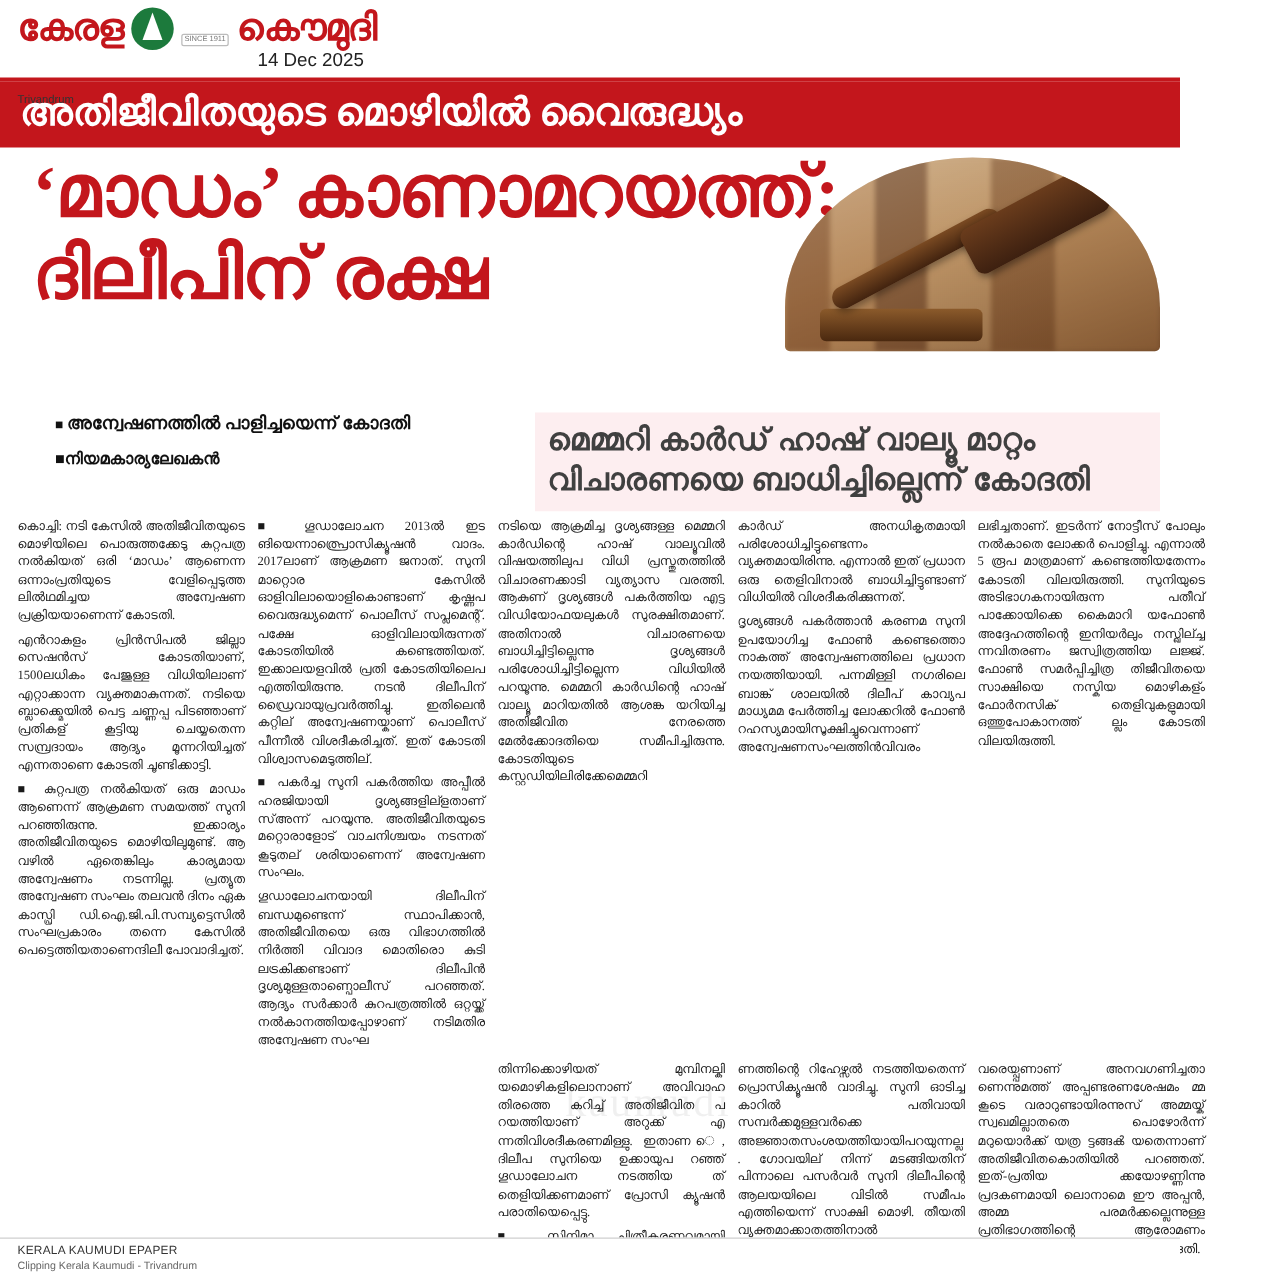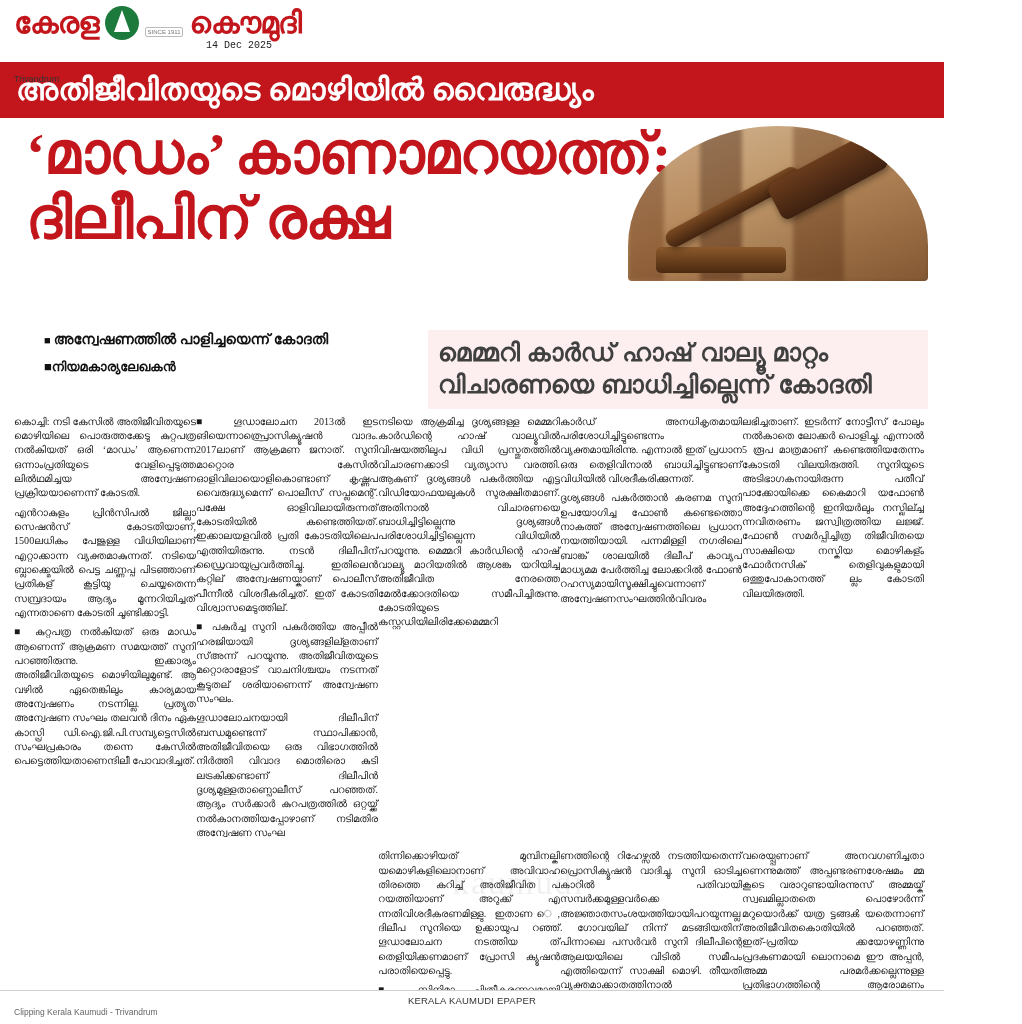--- a/index.html
+++ b/index.html
@@ -83,23 +83,22 @@
   }
   .edition {
     font-size: 9px;
     color: #333;
     margin-top: 32px;
   }
   .issue-date {
     position: absolute;
     left: 206px;
     top: 40px;
-    font-size: 10px;
+    font-size: 15px;
     color: #222;
-    font-family: Liberation Mono, monospace;
   }
   .rule-red {
     height: 3px;
     background: #c3161c;
     margin: 4px 0 0 0;
   }
 
   
   .kicker-band {
     background: #c3161c;
@@ -220,21 +219,21 @@
     margin-top: 10px;
   }
 
   
   .body-area {
     position: relative;
     padding: 6px 14px 0 14px;
   }
   .cols-top {
     display: flex;
-    gap: 0;
+    gap: 10px;
   }
   .col {
     font-family: "Liberation Serif", serif;
     font-size: 10.1px;
     line-height: 1.42;
     text-align: justify;
     color: #1a1a1a;
     word-break: break-word;
   }
   .col p {
@@ -268,21 +267,20 @@
     height: 34px;
     border-top: 1px solid #d0d0d0;
     padding: 4px 14px 0 14px;
     box-sizing: border-box;
     background: #ffffff;
   }
   .footer .f1 {
     font-size: 9.5px;
     color: #333;
     letter-spacing: .2px;
-    text-align: center;
   }
   .footer .f2 {
     font-size: 8.5px;
     color: #666;
     margin-top: 1px;
   }
 </style>
 </head>
 <body>
 

